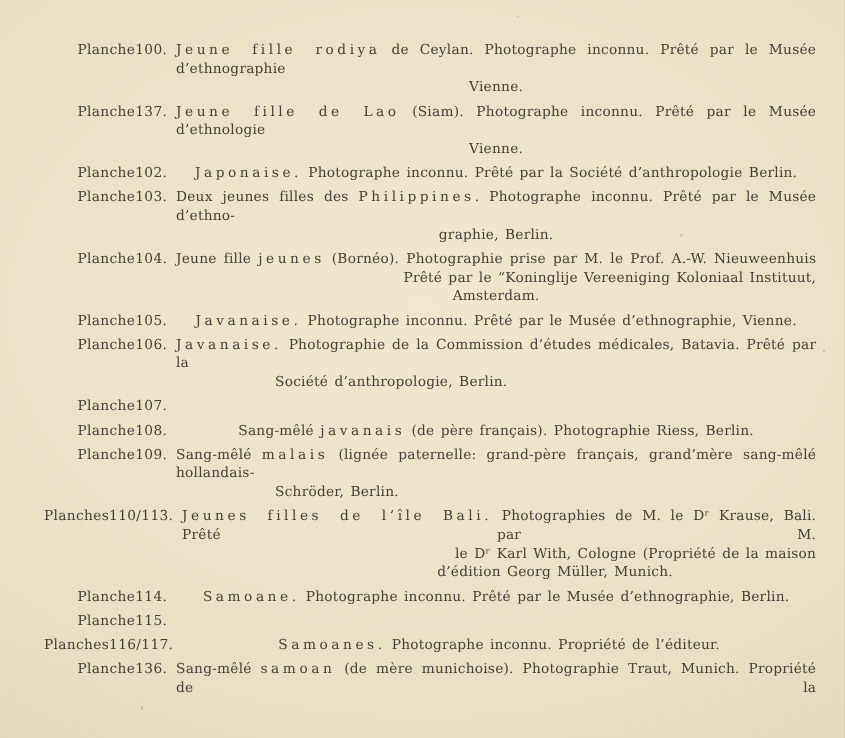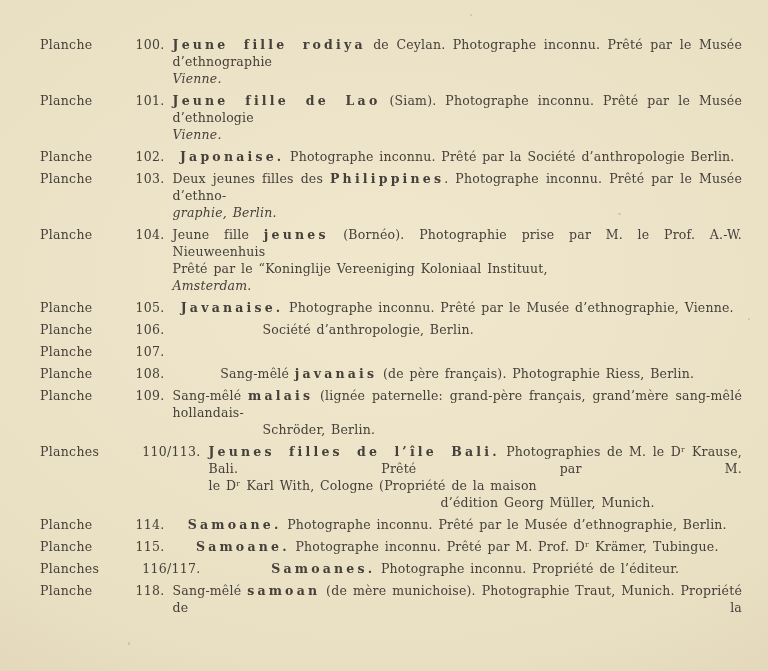--- a/index.html
+++ b/index.html
@@ -27,31 +27,30 @@
     margin-bottom: 5px;
     font-size: 12.5px;
     line-height: 17px;
   }
   .entry-label {
     flex: 0 0 112px;
     display: flex;
     justify-content: flex-end;
     letter-spacing: 0.3px;
     white-space: nowrap;
-    gap: 43px;
   }
   .entry-body { flex: 1 1 auto; min-width: 0; margin-left: 8px; }
   .line { letter-spacing: 0.2px; word-spacing: 1.5px; }
   .line.full { text-align: justify; text-align-last: justify; }
   .line.left { text-align: center; }
-  .line.center { text-align: left; font-style: italic; }
-  .line.right { }
+  .line.center { text-align: center; }
+  .line.right { text-align: right; }
   .line.indent { margin-left: 90px; }
   .line.indent-lg { margin-left: 232px; }
-  .sp { letter-spacing: 3.2px; word-spacing: 6px; font-weight: bold; }
+  .sp { letter-spacing: 3.2px; word-spacing: 6px; }
 </style>
 </head>
 <body>
 
 <div class="paper">
   <div class="speck" style="left:470px;top:14px;width:2px;height:2px;"></div>
   <div class="speck" style="left:618px;top:213px;width:3px;height:2px;"></div>
   <div class="speck" style="left:748px;top:318px;width:2px;height:2px;"></div>
   <div class="speck" style="left:128px;top:642px;width:2px;height:3px;"></div>
   <div class="plate-list">
@@ -62,21 +61,21 @@
     </div>
     <div class="entry-body">
           <div class="line full"><span class="sp">Jeune fille rodiya</span><span> de Ceylan. Photographe inconnu. Prêté par le Musée d’ethnographie</span></div>
           <div class="line center"><span>Vienne.</span></div>
         </div>
   </div>
 
   <div class="entry">
     <div class="entry-label">
       <span class="lbl-word">Planche</span>
-      <span class="lbl-num">101.</span>
+      <span class="lbl-num">137.</span>
     </div>
     <div class="entry-body">
           <div class="line full"><span class="sp">Jeune fille de Lao</span><span> (Siam). Photographe inconnu. Prêté par le Musée d’ethnologie</span></div>
           <div class="line center"><span>Vienne.</span></div>
         </div>
   </div>
 
   <div class="entry">
     <div class="entry-label">
       <span class="lbl-word">Planche</span>
@@ -119,20 +118,21 @@
           <div class="line left"><span class="sp">Javanaise.</span><span> Photographe inconnu. Prêté par le Musée d’ethnographie, Vienne.</span></div>
         </div>
   </div>
 
   <div class="entry">
     <div class="entry-label">
       <span class="lbl-word">Planche</span>
       <span class="lbl-num">106.</span>
     </div>
     <div class="entry-body">
+          <div class="line full"><span class="sp">Javanaise.</span><span> Photographie de la Commission d’études médicales, Batavia. Prêté par la</span></div>
           <div class="line indent"><span>Société d’anthropologie, Berlin.</span></div>
         </div>
   </div>
 
   <div class="entry">
     <div class="entry-label">
       <span class="lbl-word">Planche</span>
       <span class="lbl-num">107.</span>
     </div>
   </div>
@@ -178,39 +178,36 @@
     <div class="entry-body">
           <div class="line left"><span class="sp">Samoane.</span><span> Photographe inconnu. Prêté par le Musée d’ethnographie, Berlin.</span></div>
         </div>
   </div>
 
   <div class="entry">
     <div class="entry-label">
       <span class="lbl-word">Planche</span>
       <span class="lbl-num">115.</span>
     </div>
-    <div class="entry-body">
-          <div class="line left"><span class="sp">Samoane.</span><span> Photographe inconnu. Prêté par M. Prof. Dʳ Krämer, Tubingue.</span></div>
-        </div>
   </div>
 
   <div class="entry">
     <div class="entry-label">
       <span class="lbl-word">Planches</span>
       <span class="lbl-num">116/117.</span>
     </div>
     <div class="entry-body">
           <div class="line left"><span class="sp">Samoanes.</span><span> Photographe inconnu. Propriété de l’éditeur.</span></div>
         </div>
   </div>
 
   <div class="entry">
     <div class="entry-label">
       <span class="lbl-word">Planche</span>
-      <span class="lbl-num">118.</span>
+      <span class="lbl-num">136.</span>
     </div>
     <div class="entry-body">
           <div class="line full"><span>Sang-mêlé </span><span class="sp">samoan</span><span> (de mère munichoise). Photographie Traut, Munich. Propriété de la</span></div>
         </div>
   </div>
 
 </div>
 </div>
 
 </body></html>

